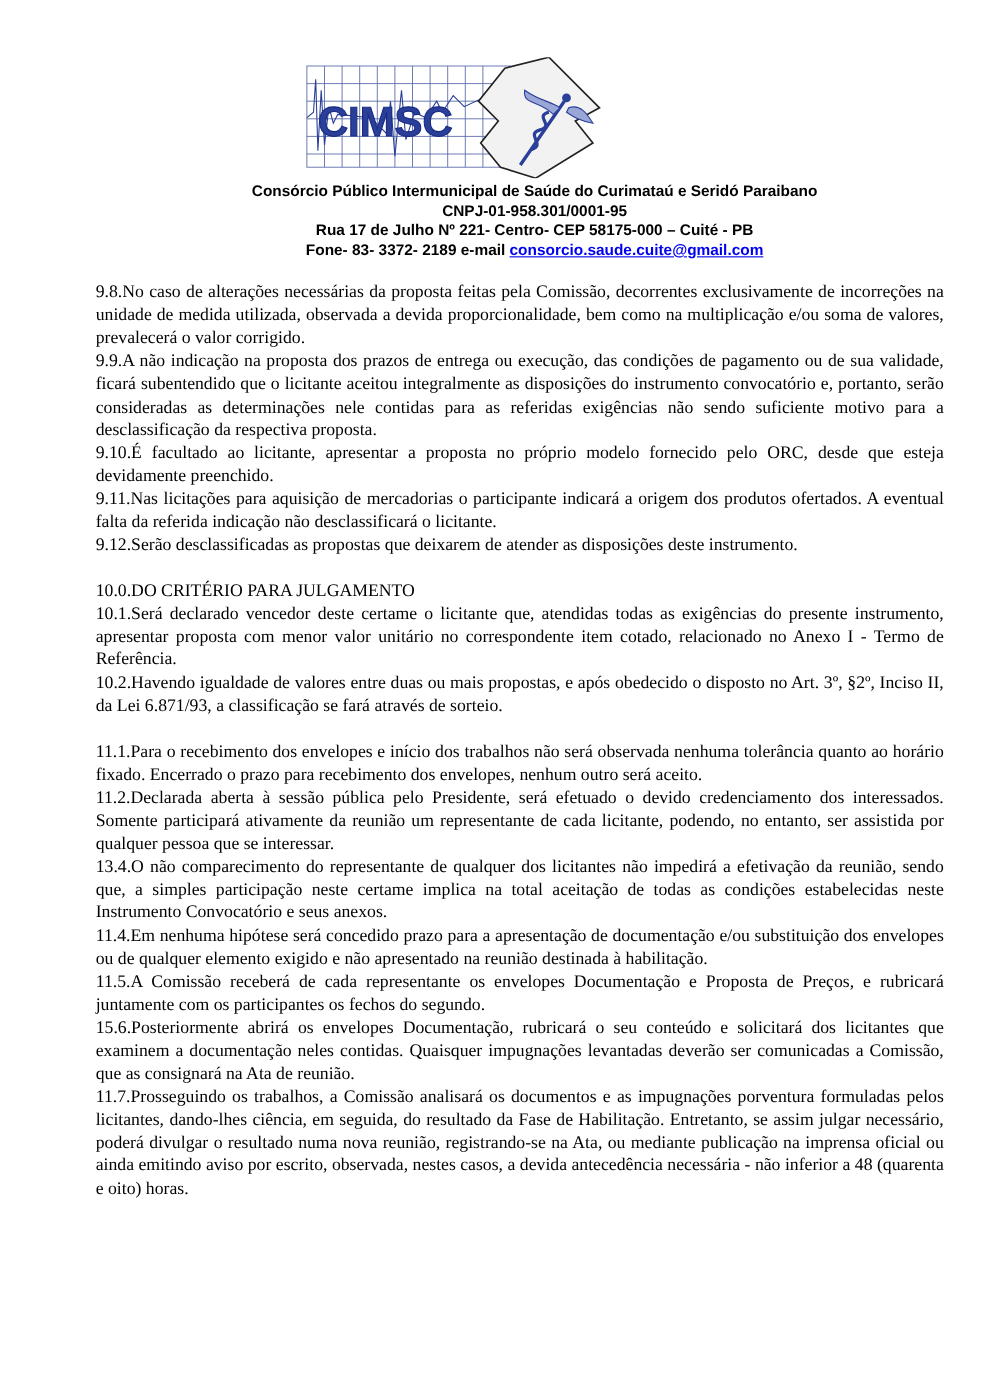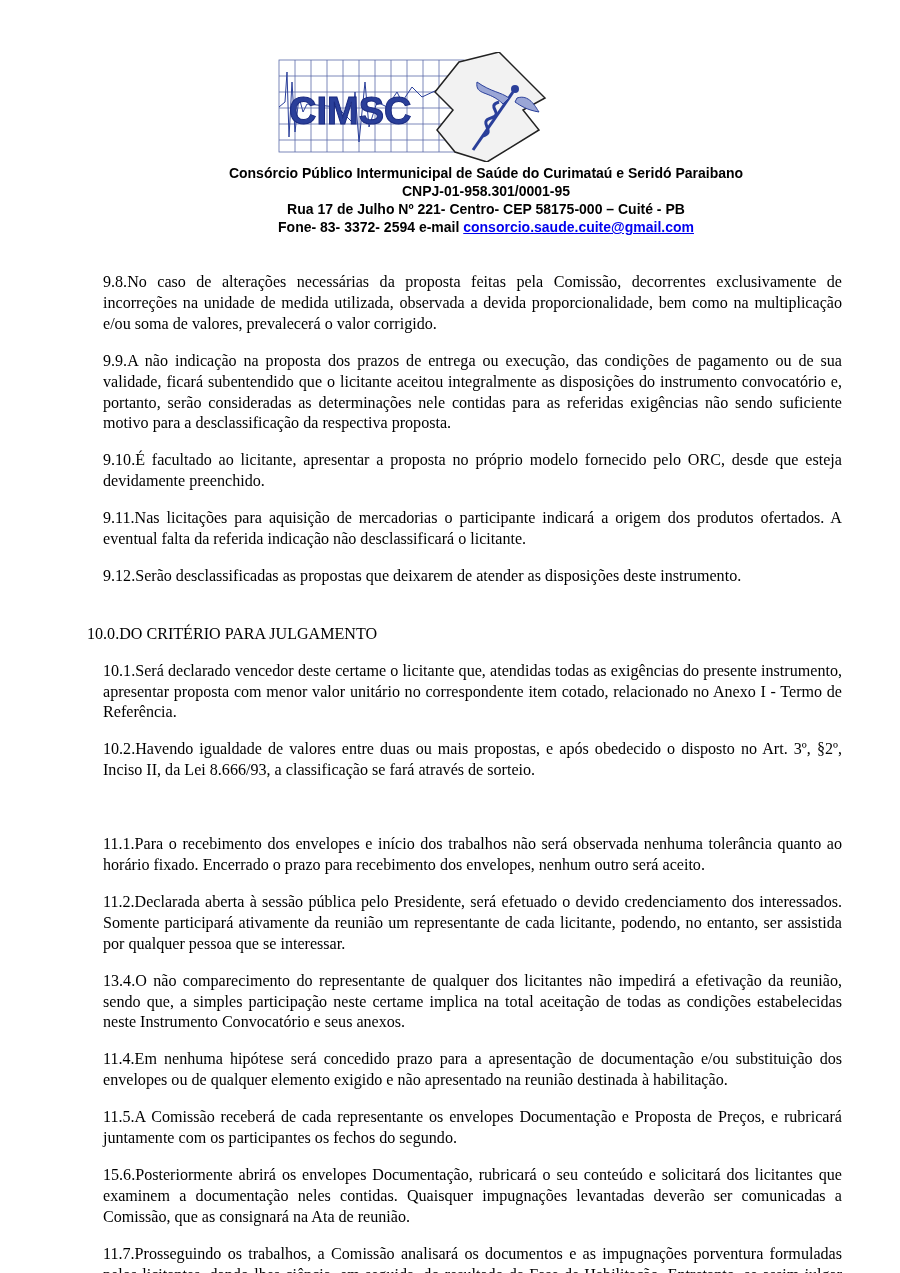--- a/index.html
+++ b/index.html
@@ -8,21 +8,21 @@
 
     .logo { position: absolute; left: 276px; top: 52px; width: 270px; height: 110px; }
 
     .header { position: absolute; left: 0; top: 164px; width: 970px; text-align: center;
       font-family: "Liberation Sans", sans-serif; font-weight: bold; font-size: 14px; line-height: 18px; color: #000; }
     .header .line { display: block; white-space: nowrap; }
     .header a { color: #0000ee; text-decoration: underline; }
 
     .body { position: absolute; left: 86px; top: 256px; width: 771px;
       font-family: "Liberation Serif", serif; font-size: 16.1px; line-height: 20.9px; color: #000; }
-    .body p { margin: 16px; text-align: justify; text-align-last: left; }
+    .body p { margin: 0; text-align: justify; text-align-last: left; }
     .body .gap { height: 20.9px; }
     .body h2 { margin: 0; font-weight: normal; font-size: 16.1px; line-height: 20.9px; font-family: Liberation Serif, serif; }
   </style>
 </head>
 <body>
 
 <div class="page">
 
   <svg class="logo" viewBox="0 0 270 110" xmlns="http://www.w3.org/2000/svg">
     <g stroke="#5a6aa8" stroke-width="0.8" fill="none">
@@ -52,34 +52,34 @@
       <path d="M206,84 C220,80 200,70 214,66 C228,62 208,54 222,50" fill="none" stroke="#2a3f9a" stroke-width="3"></path>
       <path d="M226,52 C212,38 198,44 200,30 C214,40 224,40 232,46 Z" fill="#9aa6d6" stroke="#2a3f9a" stroke-width="1"></path>
       <path d="M240,46 C252,42 258,54 262,60 C250,58 244,54 238,50 Z" fill="#9aa6d6" stroke="#2a3f9a" stroke-width="1"></path>
     </g>
   </svg>
 
   <div class="header">
     <span class="line">Consórcio Público Intermunicipal de Saúde do  Curimataú e Seridó Paraibano</span>
     <span class="line">CNPJ-01-958.301/0001-95</span>
     <span class="line">Rua 17 de Julho Nº 221-  Centro- CEP 58175-000 – Cuité - PB</span>
-    <span class="line"><span>Fone- 83- 3372- 2594 e-mail </span><a href="#">consorcio.saude.cuite@gmail.com</a></span>
+    <span class="line"><span>Fone- 83- 3372- 2189 e-mail </span><a href="#">consorcio.saude.cuite@gmail.com</a></span>
   </div>
 
   <div class="body">
     <p>9.8.No caso de alterações necessárias da proposta feitas pela Comissão, decorrentes exclusivamente de incorreções na unidade de medida utilizada, observada a devida proporcionalidade, bem como na multiplicação e/ou soma de valores, prevalecerá o valor corrigido.</p>
     <p>9.9.A não indicação na proposta dos prazos de entrega ou execução, das condições de pagamento ou de sua validade, ficará subentendido que o licitante aceitou integralmente as disposições do instrumento convocatório e, portanto, serão consideradas as determinações nele contidas para as referidas exigências não sendo suficiente motivo para a desclassificação da respectiva proposta.</p>
     <p>9.10.É facultado ao licitante, apresentar a proposta no próprio modelo fornecido pelo ORC, desde que esteja devidamente preenchido.</p>
     <p>9.11.Nas licitações para aquisição de mercadorias o participante indicará a origem dos produtos ofertados. A eventual falta da referida indicação não desclassificará o licitante.</p>
     <p>9.12.Serão desclassificadas as propostas que deixarem de atender as disposições deste instrumento.</p>
     <div class="gap"></div>
 
     <h2>10.0.DO CRITÉRIO PARA JULGAMENTO</h2>
     <p>10.1.Será declarado vencedor deste certame o licitante que, atendidas todas as exigências do presente instrumento, apresentar proposta com menor valor unitário no correspondente item cotado, relacionado no Anexo I - Termo de Referência.</p>
-    <p>10.2.Havendo igualdade de valores entre duas ou mais propostas, e após obedecido o disposto no Art. 3º, §2º, Inciso II, da Lei 8.666/93, a classificação se fará através de sorteio.</p>
+    <p>10.2.Havendo igualdade de valores entre duas ou mais propostas, e após obedecido o disposto no Art. 3º, §2º, Inciso II, da Lei 6.871/93, a classificação se fará através de sorteio.</p>
     <div class="gap"></div>
 
     <p>11.1.Para o recebimento dos envelopes e início dos trabalhos não será observada nenhuma tolerância quanto ao horário fixado. Encerrado o prazo para recebimento dos envelopes, nenhum outro será aceito.</p>
     <p>11.2.Declarada aberta à sessão pública pelo Presidente, será efetuado o devido credenciamento dos interessados. Somente participará ativamente da reunião um representante de cada licitante, podendo, no entanto, ser assistida por qualquer pessoa que se interessar.</p>
     <p>13.4.O não comparecimento do representante de qualquer dos licitantes não impedirá a efetivação da reunião, sendo que, a simples participação neste certame implica na total aceitação de todas as condições estabelecidas neste Instrumento Convocatório e seus anexos.</p>
     <p>11.4.Em nenhuma hipótese será concedido prazo para a apresentação de documentação e/ou substituição dos envelopes ou de qualquer elemento exigido e não apresentado na reunião destinada à habilitação.</p>
     <p>11.5.A Comissão receberá de cada representante os envelopes Documentação e Proposta de Preços, e rubricará juntamente com os participantes os fechos do segundo.</p>
     <p>15.6.Posteriormente abrirá os envelopes Documentação, rubricará o seu conteúdo e solicitará dos licitantes que examinem a documentação neles contidas. Quaisquer impugnações levantadas deverão ser comunicadas a Comissão, que as consignará na Ata de reunião.</p>
     <p>11.7.Prosseguindo os trabalhos, a Comissão analisará os documentos e as impugnações porventura formuladas pelos licitantes, dando-lhes ciência, em seguida, do resultado da Fase de Habilitação. Entretanto, se assim julgar necessário, poderá divulgar o resultado numa nova reunião, registrando-se na Ata, ou mediante publicação na imprensa oficial ou ainda emitindo aviso por escrito, observada, nestes casos, a devida antecedência necessária - não inferior a 48 (quarenta e oito) horas.</p>
   </div>

